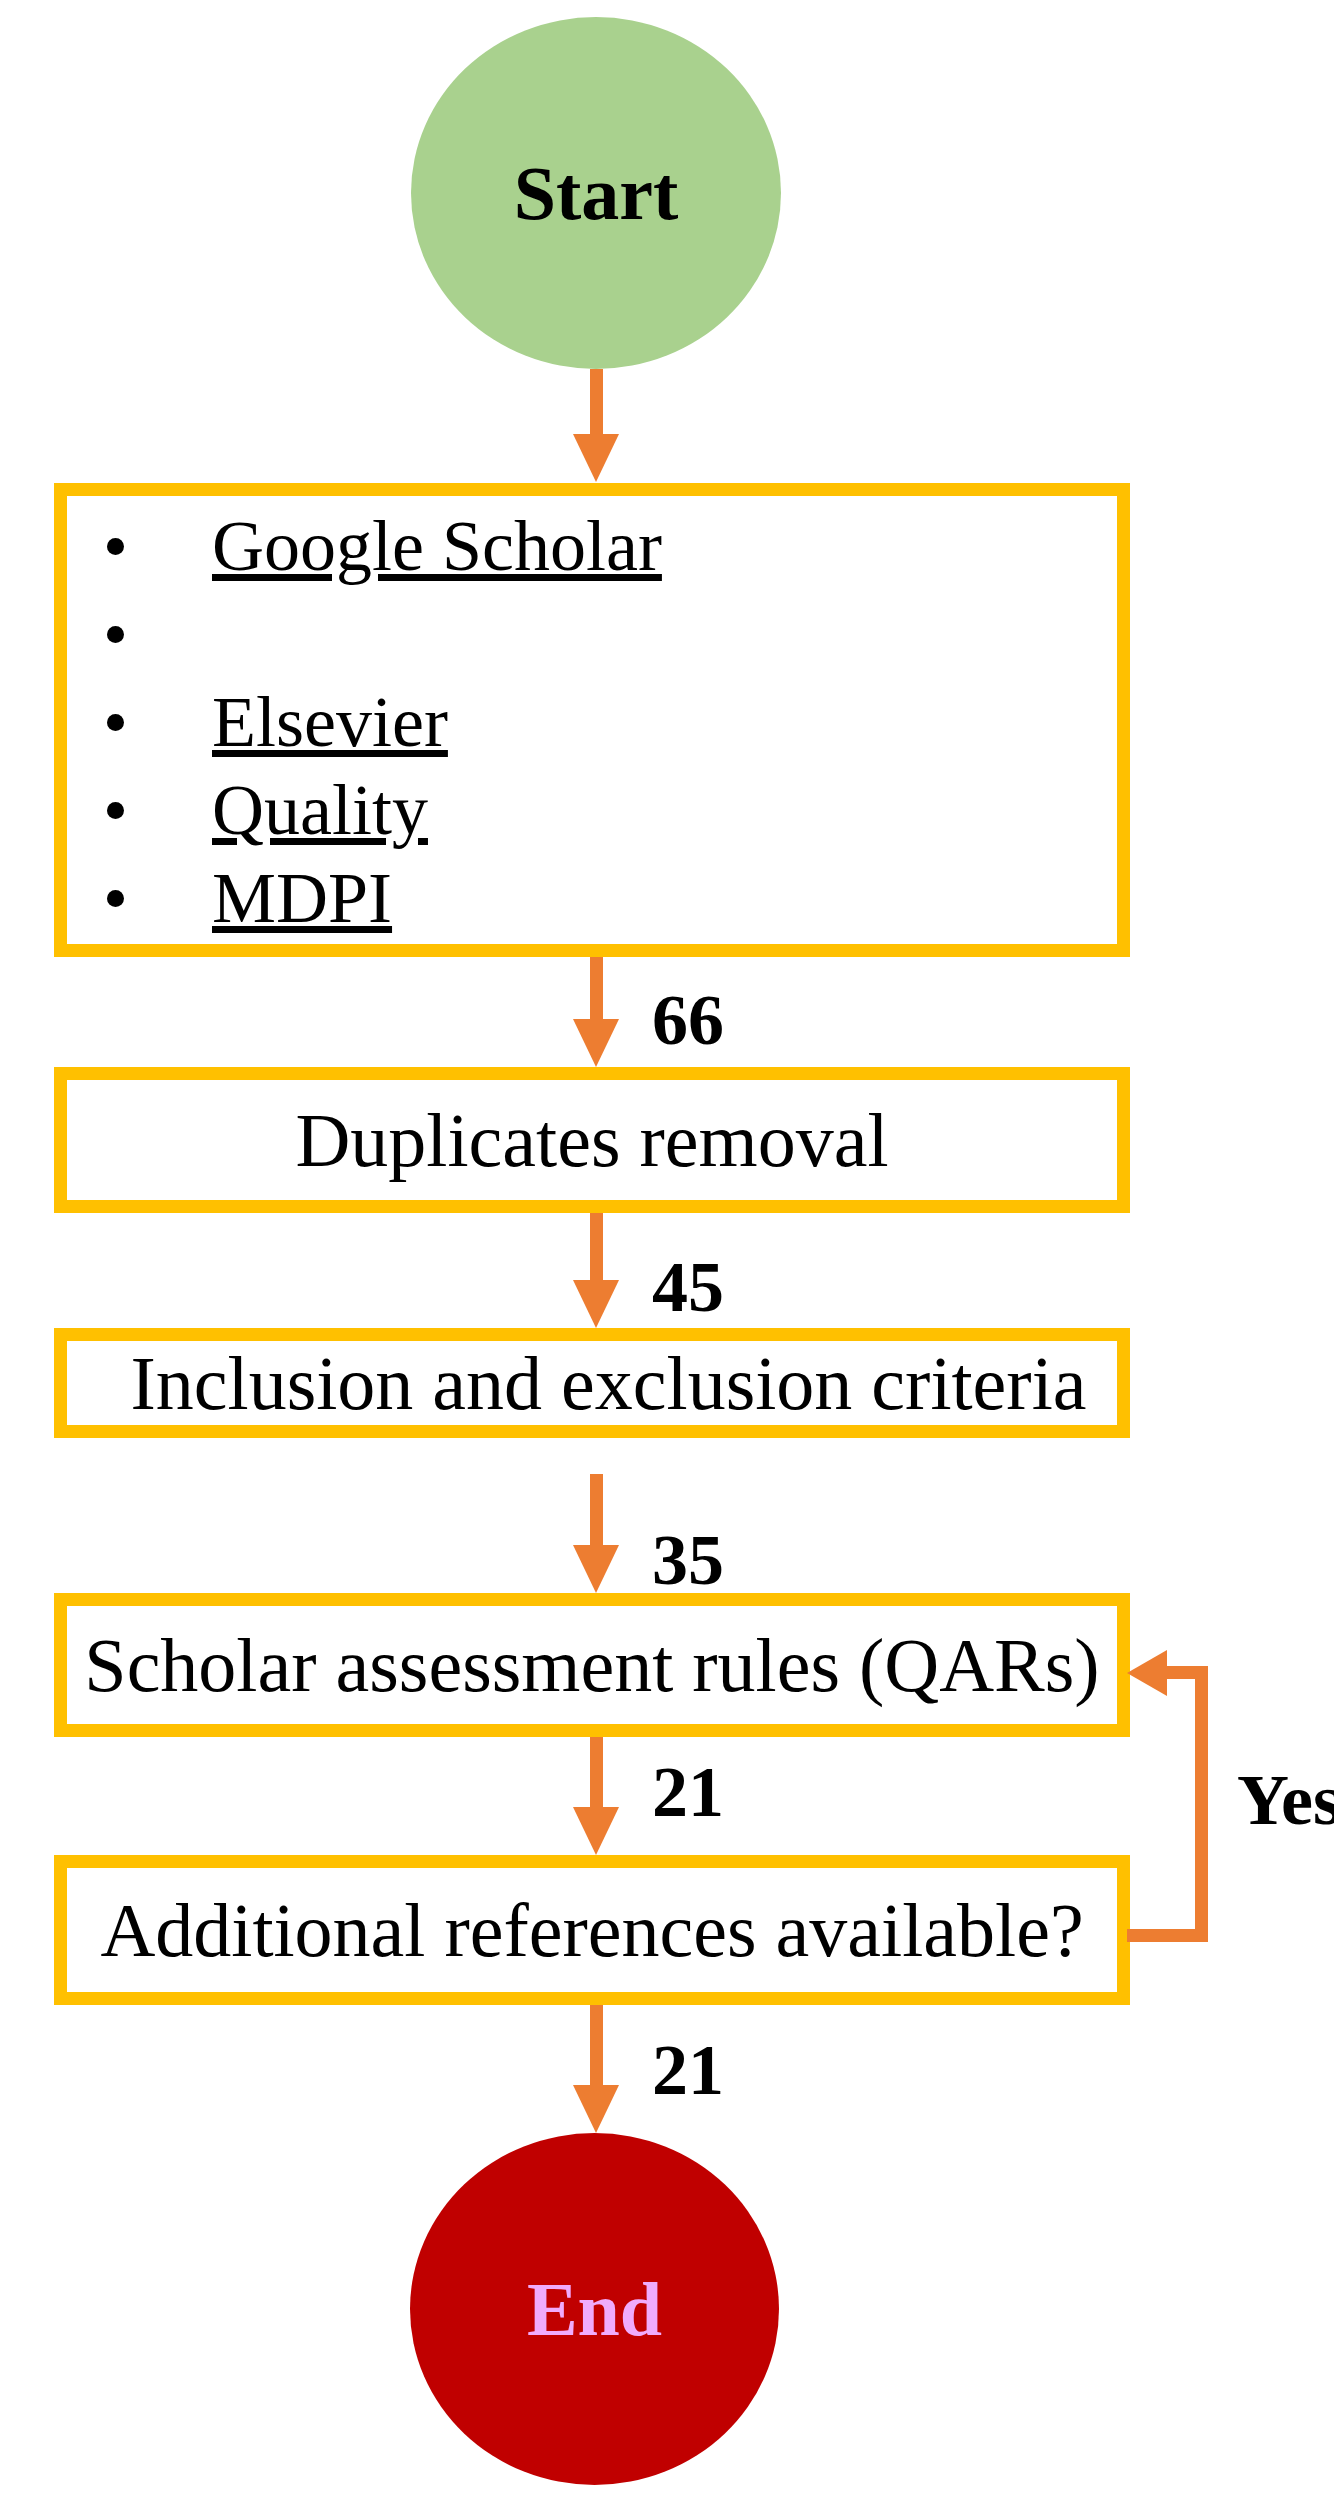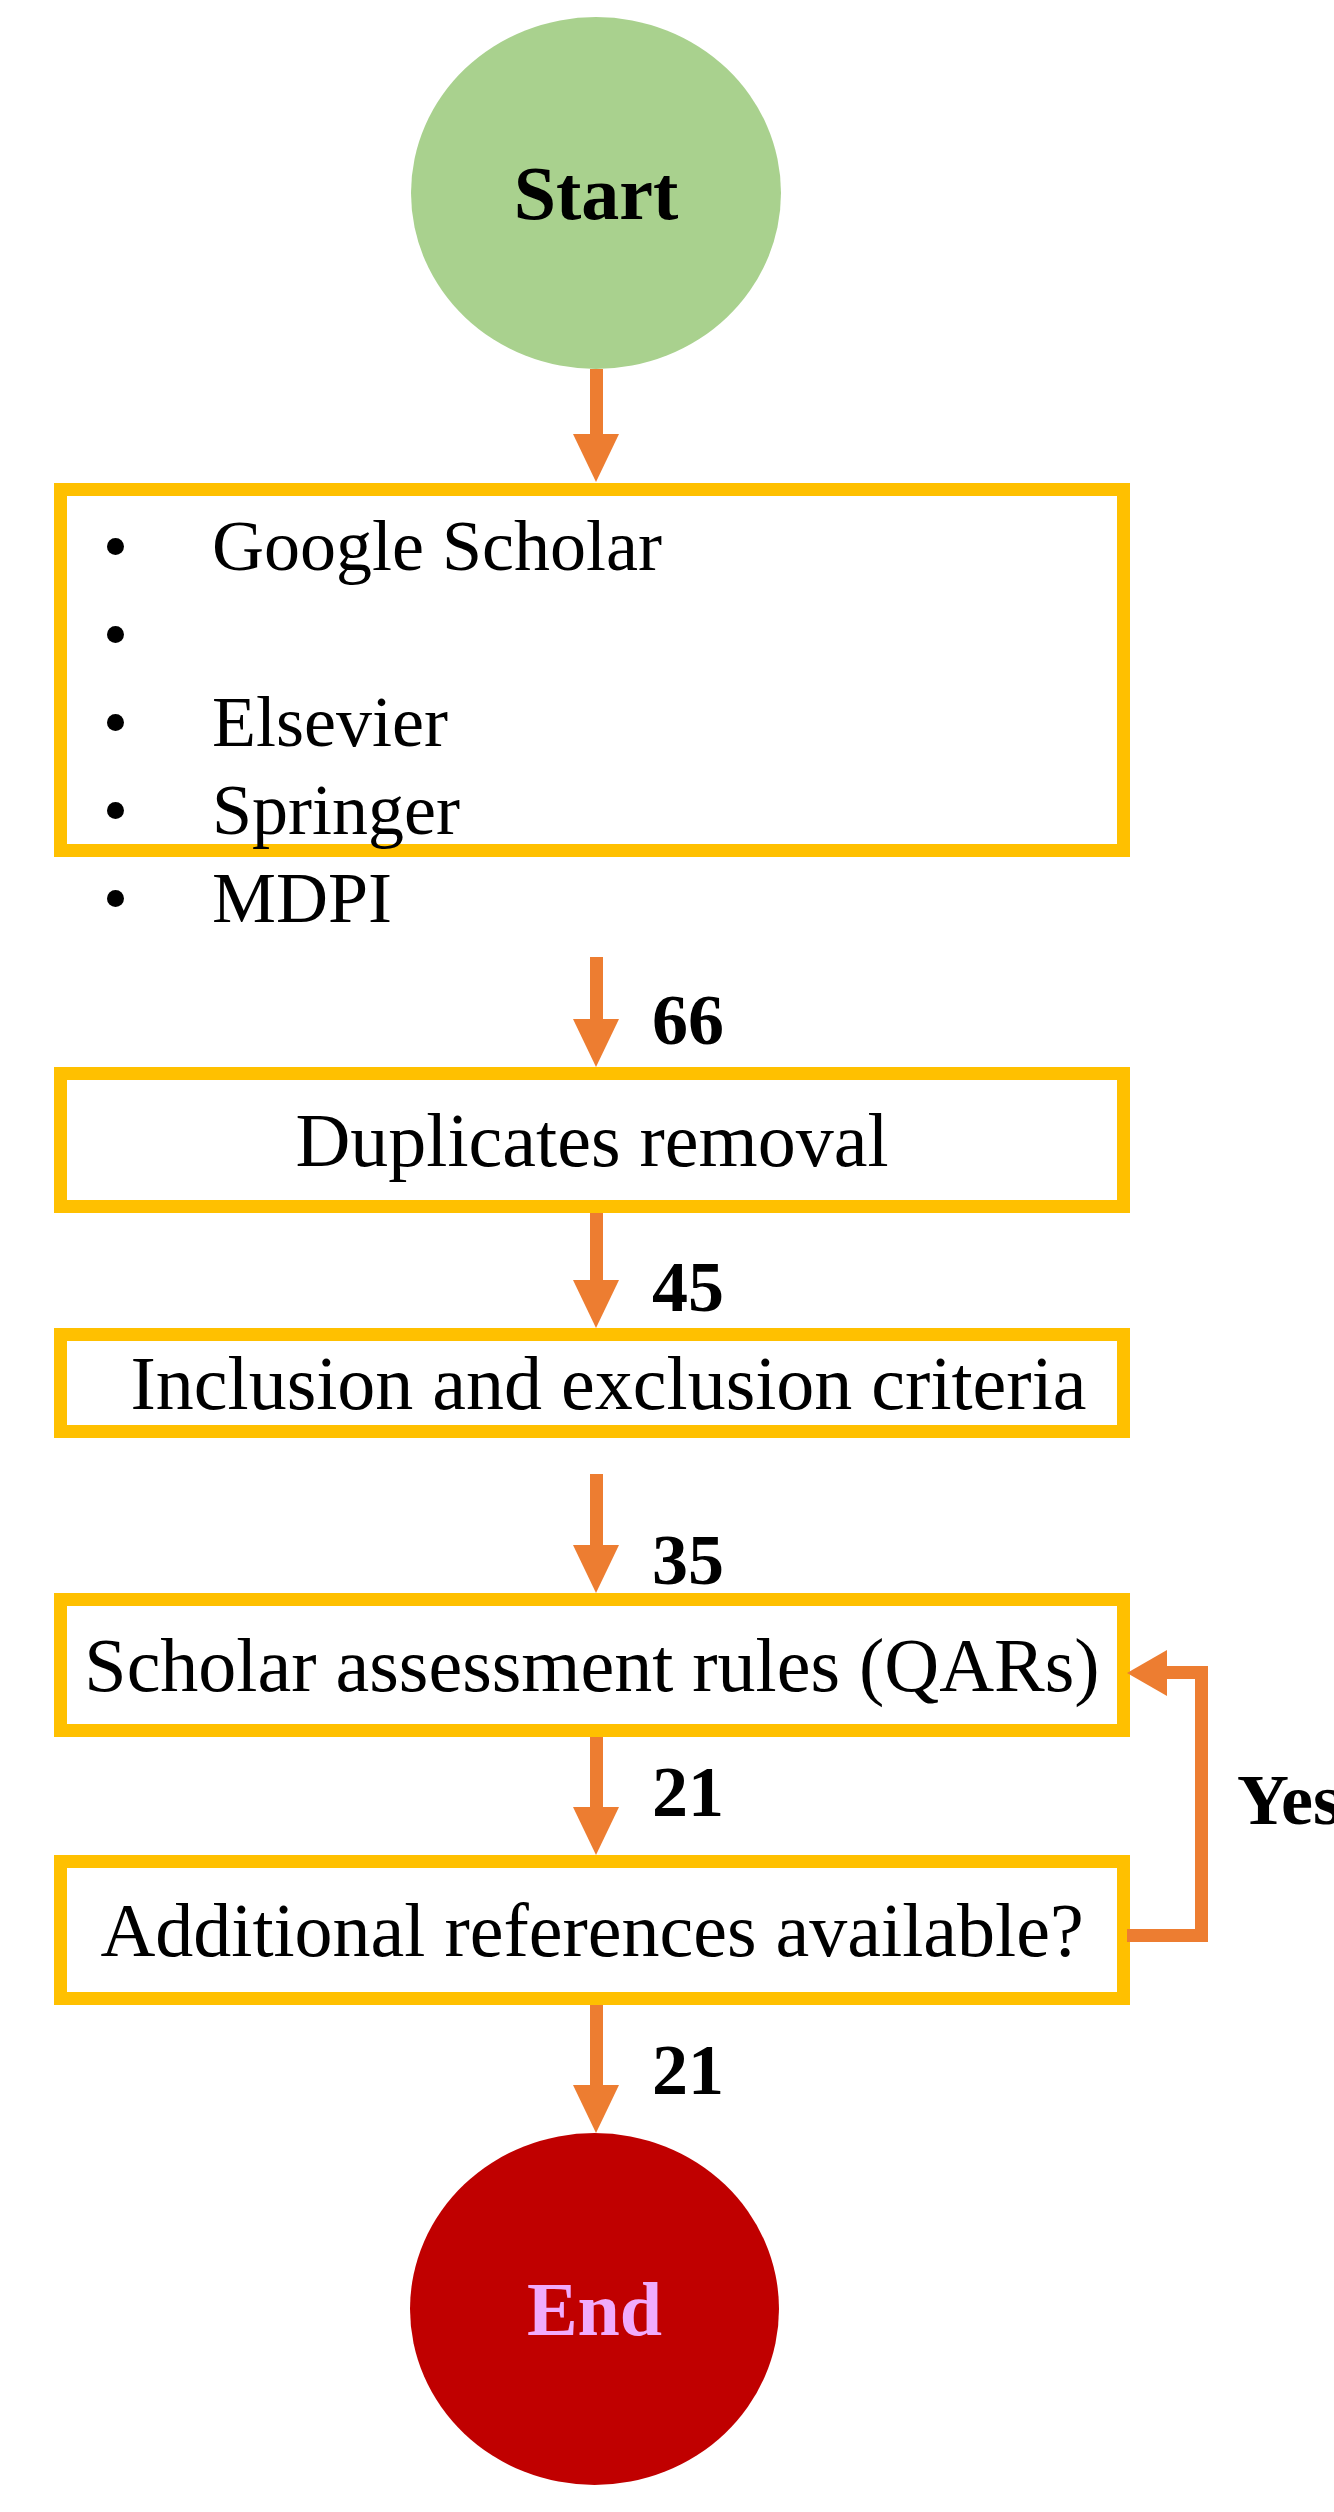--- a/index.html
+++ b/index.html
@@ -34,21 +34,21 @@
     box-sizing:border-box;
     border:13px solid #FFC000;
     background:#ffffff;
     display:flex;
     align-items:center;
     justify-content:center;
     font-size:76px;
     line-height:1;
     text-align:center;
   }
-  .pbox.sources    { top:483px;  height:374px; display:block; }
+  .pbox.sources    { top:483px;  height:474px; display:block;text-decoration:underline; }
   .pbox.duplicates { top:1067px; height:146px; }
   .pbox.criteria   { top:1328px; height:110px;padding-left:33px; }
   .pbox.qars       { top:1593px; height:144px; }
   .pbox.additional { top:1855px; height:150px; }
 
   
   .src-list { list-style:none; margin:0; padding:6px 0 0 0; }
   .src-list li { height:88px; display:flex; align-items:center; }
   .bullet {
     width:17px; height:17px; border-radius:50%;
@@ -103,21 +103,21 @@
       </li>
       <li>
         <span class="bullet"></span>
       </li>
       <li>
         <span class="bullet"></span>
         <span class="src-text">Elsevier</span>
       </li>
       <li>
         <span class="bullet"></span>
-        <span class="src-text">Springer</span>
+        <span class="src-text">Quality</span>
       </li>
       <li>
         <span class="bullet"></span>
         <span class="src-text">MDPI</span>
       </li>
     </ul>
   </div>
 
   <div class="vline" style="top:957px; height:62px;"></div>
   <div class="vhead" style="top:1019px;"></div>

